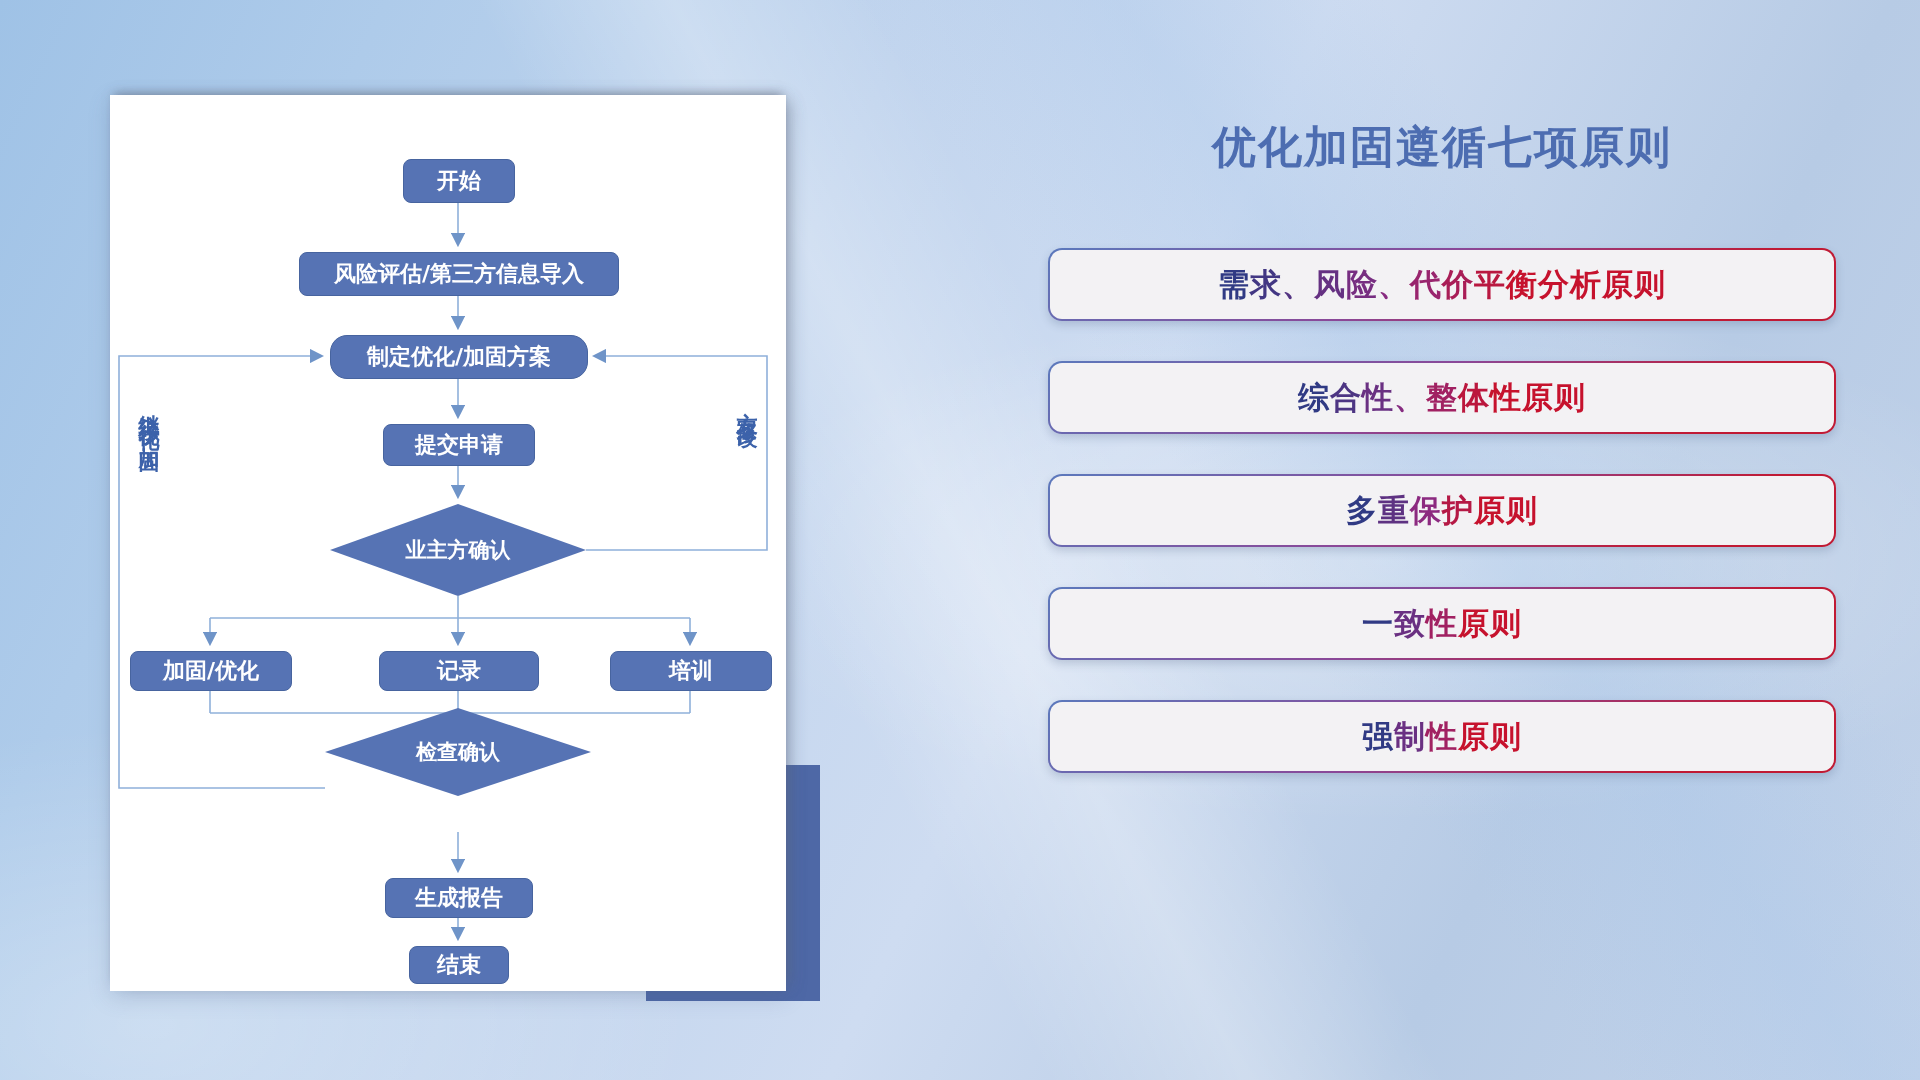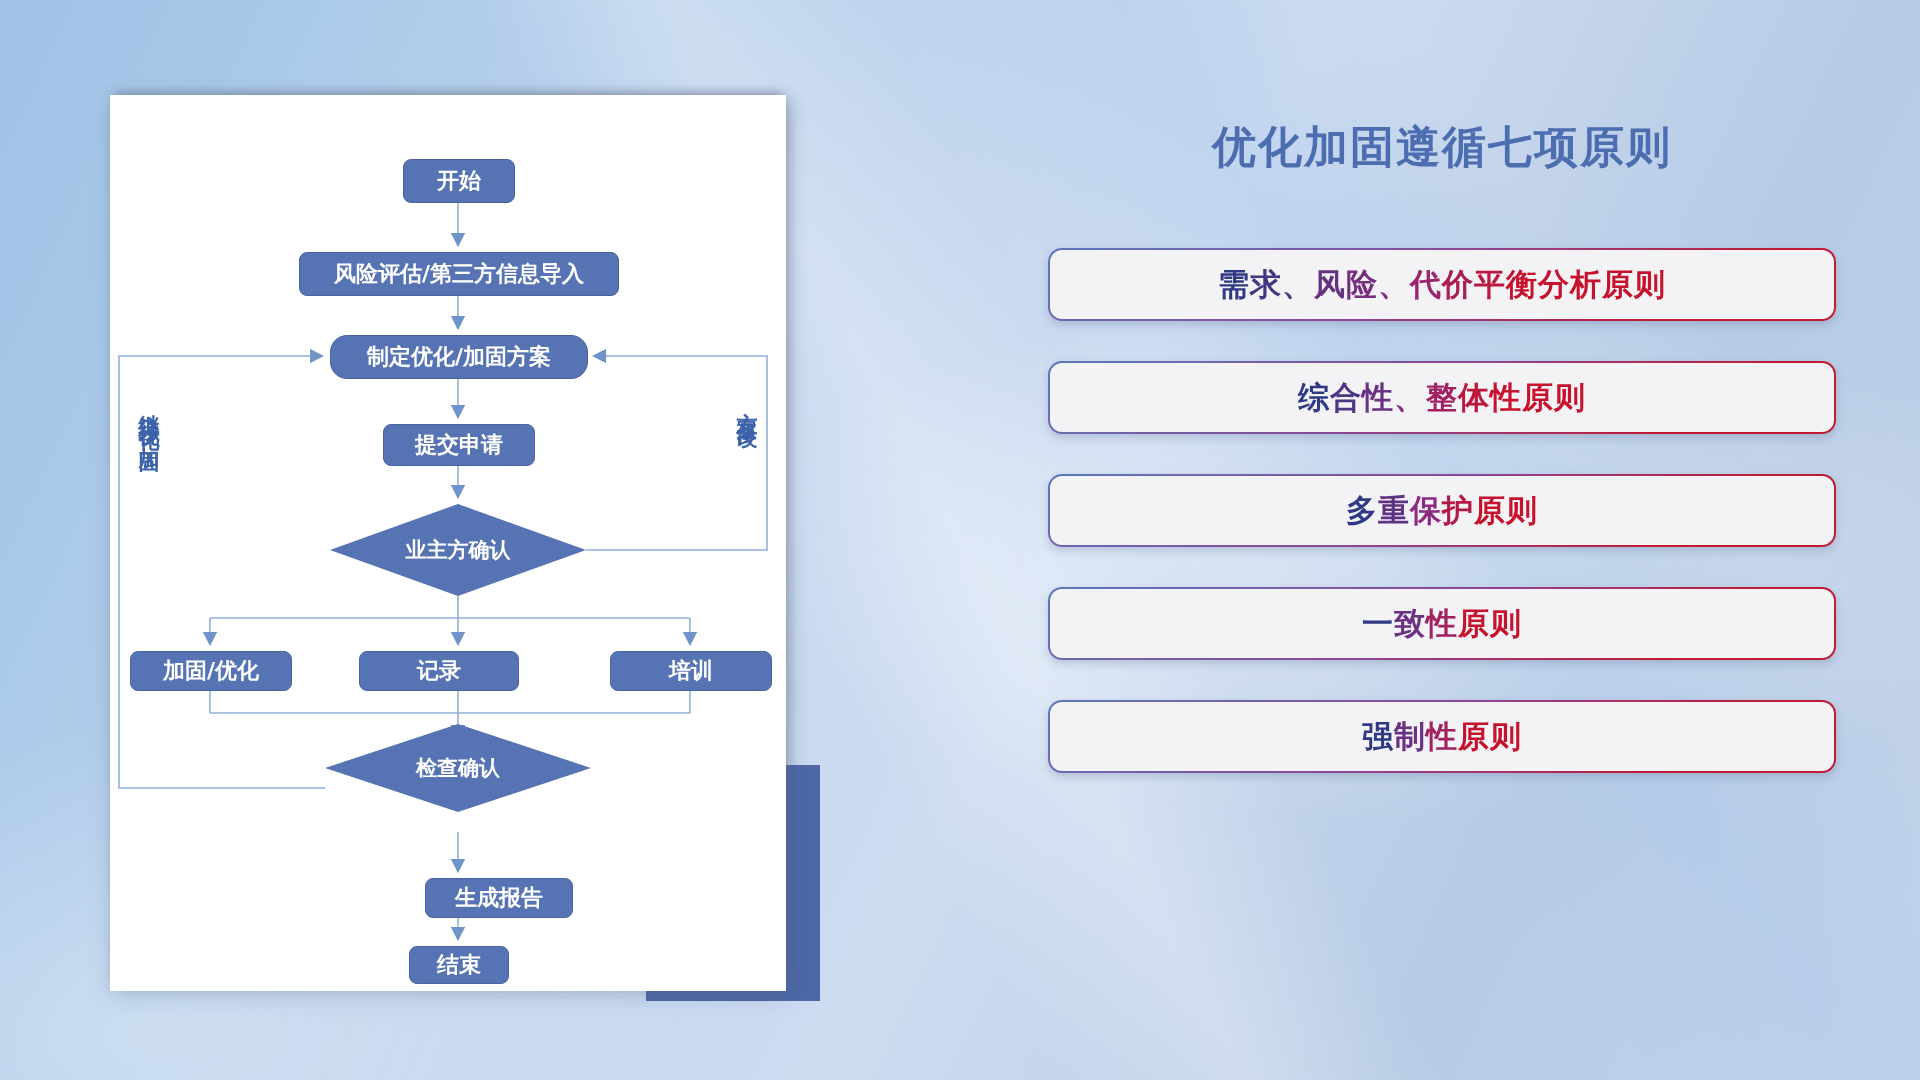--- a/index.html
+++ b/index.html
@@ -80,24 +80,24 @@
     <path d="M586 550 H767 V356 H594" marker-end="url(#ah)"></path>
   </g>
 </svg>
 
 <div class="node" style="left:403px;top:159px;width:110px;height:42px;">开始</div>
 <div class="node" style="left:299px;top:252px;width:318px;height:42px;">风险评估/第三方信息导入</div>
 <div class="node" style="left:330px;top:335px;width:256px;height:42px;border-radius:17px;">制定优化/加固方案</div>
 <div class="node" style="left:383px;top:424px;width:150px;height:40px;">提交申请</div>
 <div class="diamond" style="left:330px;top:504px;width:256px;height:92px;">业主方确认</div>
 <div class="node" style="left:130px;top:651px;width:160px;height:38px;">加固/优化</div>
-<div class="node" style="left:359px;top:651px;width:158px;height:38px;">记录</div>
+<div class="node" style="left:379px;top:651px;width:158px;height:38px;">记录</div>
 <div class="node" style="left:610px;top:651px;width:160px;height:38px;">培训</div>
-<div class="diamond" style="left:325px;top:724px;width:266px;height:88px;">检查确认</div>
-<div class="node" style="left:385px;top:878px;width:146px;height:38px;margin-left:40px;">生成报告</div>
+<div class="diamond" style="left:325px;top:708px;width:266px;height:88px;">检查确认</div>
+<div class="node" style="left:385px;top:878px;width:146px;height:38px;">生成报告</div>
 <div class="node" style="left:409px;top:946px;width:98px;height:36px;font-family:Liberation Serif, serif;">结束</div>
 
 <div class="edge-label" style="left:138px;top:398px;">继续优化/加固</div>
 <div class="edge-label" style="left:736px;top:395px;">方案修改</div>
 
 <div class="panel-title">优化加固遵循七项原则</div>
 <div class="principles">
     <div class="p-box">
       <div class="p-inner">
         <span class="p-text grad-text"><span style="color: rgb(48, 58, 132);">需</span><span style="color: rgb(66, 55, 131);">求</span><span style="color: rgb(83, 52, 130);">、</span><span style="color: rgb(101, 49, 130);">风</span><span style="color: rgb(119, 46, 129);">险</span><span style="color: rgb(136, 43, 128);">、</span><span style="color: rgb(153, 37, 110);">代</span><span style="color: rgb(169, 30, 87);">价</span><span style="color: rgb(185, 24, 64);">平</span><span style="color: rgb(198, 18, 45);">衡</span><span style="color: rgb(198, 18, 45);">分</span><span style="color: rgb(198, 18, 45);">析</span><span style="color: rgb(198, 18, 45);">原</span><span style="color: rgb(198, 18, 45);">则</span></span>

